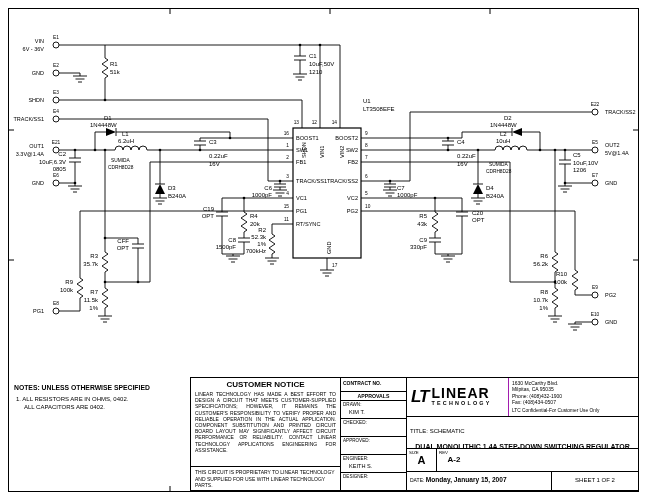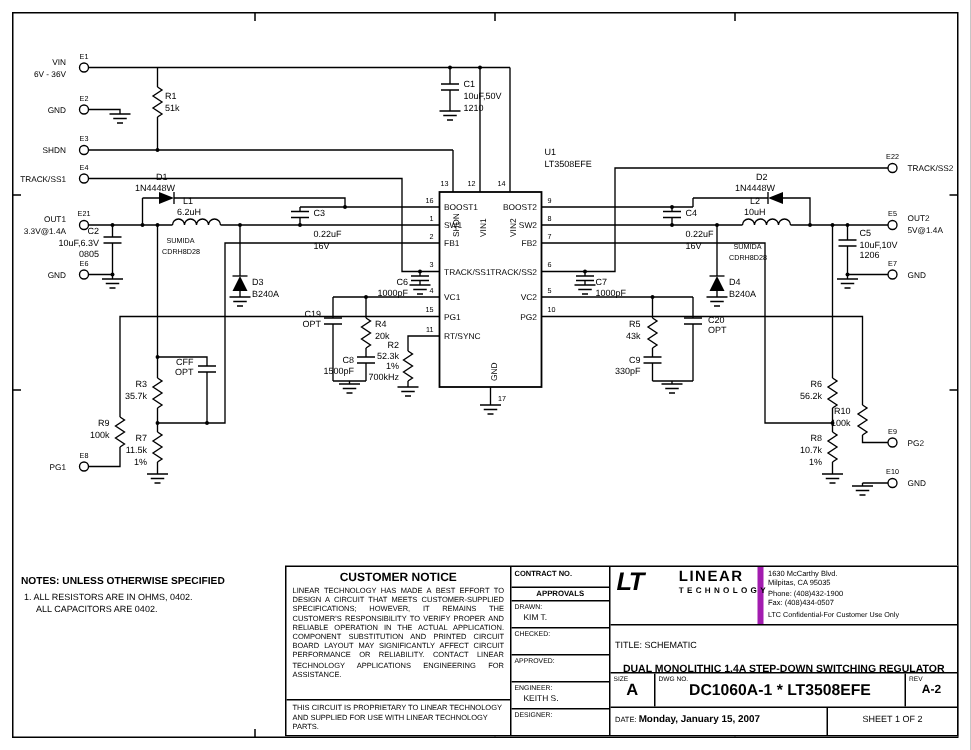--- a/index.html
+++ b/index.html
@@ -29,23 +29,23 @@
   .tb-notice-body{flex:1;font-size:5px;line-height:6.2px;text-align:justify;padding:1px 4px;}
   .tb-notice-footer{font-size:5px;line-height:6.2px;border-top:1px solid #000;padding:2px 4px;}
   .tb-contract{width:66px;box-sizing:border-box;border-right:1px solid #000;display:flex;flex-direction:column;}
   .tb-contract-no{font-size:5px;font-weight:bold;padding:2px 2px;height:9px;border-bottom:1px solid #000;}
   .tb-approvals{font-size:5.2px;font-weight:bold;text-align:center;padding:1px 0;border-bottom:1px solid #000;}
   .tb-row{flex:1;border-bottom:1px solid #000;padding:1px 2px;font-size:4.6px;}
   .tb-row:last-child{border-bottom:none;}
   .tb-row .val{display:block;font-size:5.6px;margin:2px 0 0 6px;}
   .tb-right{flex:1;display:flex;flex-direction:column;}
   .tb-r1{height:39px;box-sizing:border-box;border-bottom:1px solid #000;display:flex;}
-  .tb-logo{width:102px;box-sizing:border-box;border-right:4px solid #a21caf;display:flex;align-items:flex-start;padding-left:4px;gap:21px;}
+  .tb-logo{width:102px;box-sizing:border-box;border-right:1px solid #a21caf;display:flex;align-items:center;padding-left:4px;}
   .lt-mark{font-size:17px;font-weight:bold;font-style:italic;letter-spacing:-1px;margin-right:3px;}
-  .logo-linear{font-size:10px;font-weight:bold;letter-spacing:1px;line-height:13px;}
+  .logo-linear{font-size:14px;font-weight:bold;letter-spacing:1px;line-height:13px;}
   .logo-tech{font-size:5.4px;font-weight:bold;letter-spacing:2.2px;line-height:7px;}
   .tb-addr{flex:1;font-size:5px;line-height:6.4px;padding:2px 3px;}
   .tb-conf{font-size:4.8px;margin-top:2px;}
   .tb-r2{height:32px;box-sizing:border-box;border-bottom:1px solid #000;padding:2px 3px;}
   .tb-title-label{font-size:6px;}
   .tb-title{font-size:7px;font-weight:bold;text-align:center;margin-top:6px;}
   .tb-r3{height:23px;box-sizing:border-box;border-bottom:1px solid #000;display:flex;}
   .tb-size{width:30px;box-sizing:border-box;border-right:1px solid #000;text-align:center;}
   .tb-dwg{flex:1;box-sizing:border-box;border-right:1px solid #000;text-align:center;}
   .tb-rev{width:34px;text-align:center;}
@@ -445,24 +445,20 @@
     </div>
     <div class="tb-r2">
       <span class="tb-title-label">TITLE: SCHEMATIC</span>
       <div class="tb-title">DUAL MONOLITHIC 1.4A STEP-DOWN SWITCHING REGULATOR</div>
     </div>
     <div class="tb-r3">
       <div class="tb-size">
         <span class="cell-lab">SIZE</span>
         <span class="tb-size-val">A</span>
       </div>
-      <div class="tb-dwg">
-        <span class="cell-lab">DWG NO.</span>
-        <span class="tb-dwg-val">DC1060A-1 * LT3508EFE</span>
-      </div>
       <div class="tb-rev">
         <span class="cell-lab">REV</span>
         <span class="tb-rev-val">A-2</span>
       </div>
     </div>
     <div class="tb-r4">
       <div class="tb-date">
         <span>DATE:</span>
         <span class="tb-date-val">Monday, January 15, 2007</span>
       </div>

